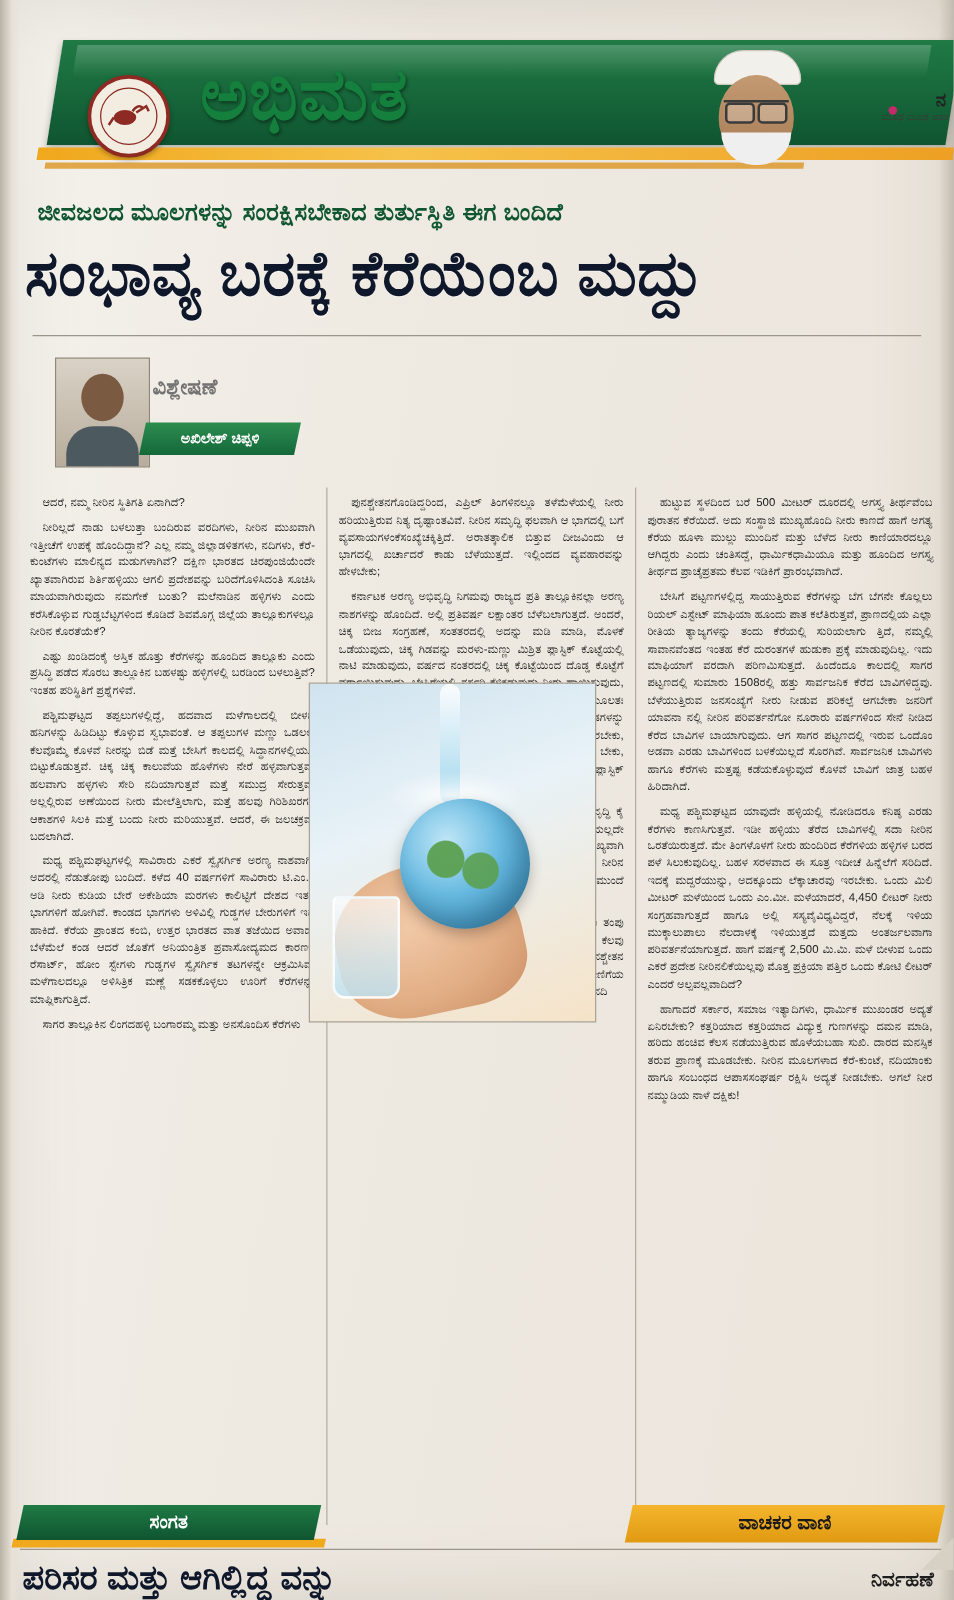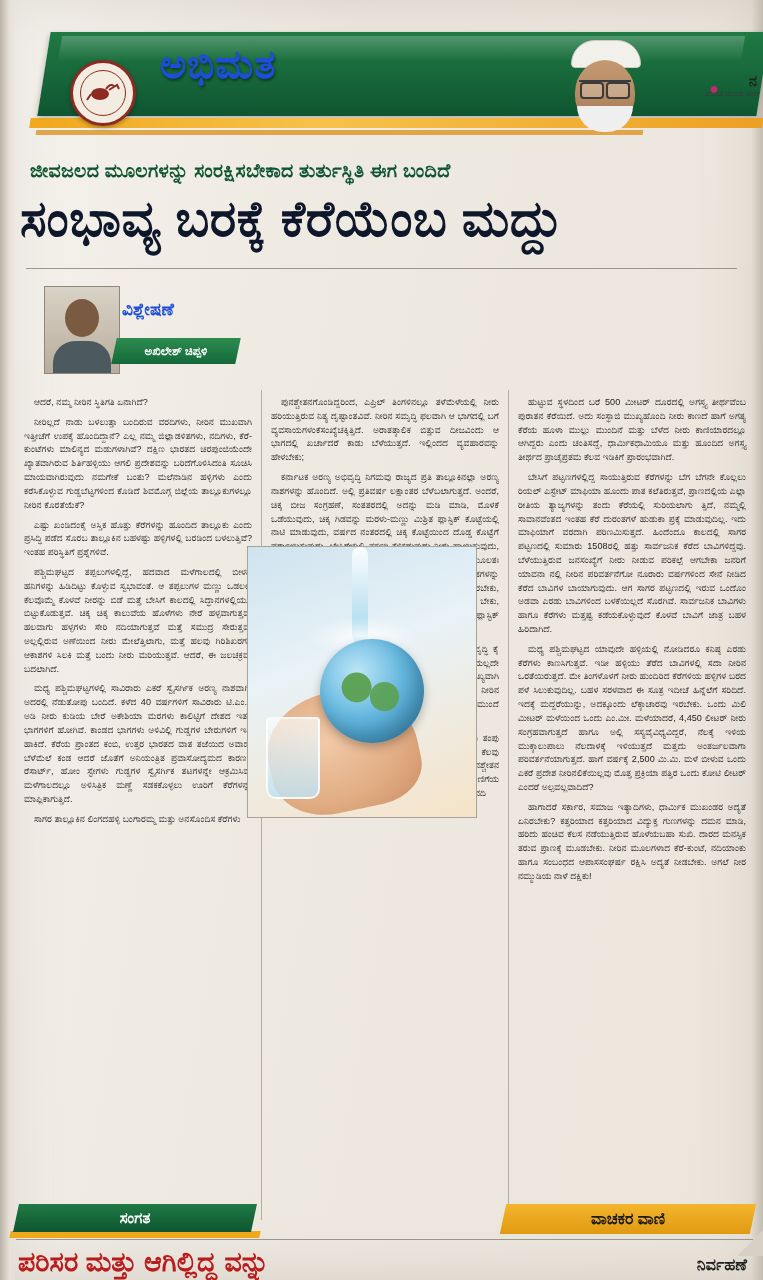--- a/index.html
+++ b/index.html
@@ -70,22 +70,22 @@
     left: 36px; right: 120px; top: 108px;
     height: 5px;
     background: #d98f15;
     transform: skewX(-9deg);
     opacity: .75;
   }
   .masthead-title {
     position: absolute;
     left: 160px;
     top: 20px;
-    color: #1d4ed8;
-    font-size: 40px;
+    color: #15803d;
+    font-size: 58px;
     font-weight: bold;
     letter-spacing: 1px;
     text-shadow: 1px 2px 3px rgba(0,0,0,0.45);
     font-family: "Liberation Sans", sans-serif;
   }
   .logo-circle {
     position: absolute;
     left: 70px;
     top: 38px;
     width: 60px;
@@ -224,21 +224,21 @@
   .author-photo .body {
     position: absolute; left: 8px; bottom: 0; width: 58px; height: 32px;
     border-radius: 22px 22px 0 0;
     background: #4c5a60;
   }
   .analysis-tag {
     position: absolute;
     left: 96px; top: 18px;
     font-size: 17px;
     font-weight: bold;
-    color: #1d4ed8;
+    color: #737373;
   }
   .author-ribbon {
     position: absolute;
     left: 88px; top: 56px;
     width: 124px; height: 26px;
     background: linear-gradient(180deg,#2c8c4f,#14693a);
     transform: skewX(-12deg);
   }
   .author-ribbon span {
     display: block;
@@ -388,21 +388,21 @@
     bottom: 40px;
     height: 1px;
     background: #9b968c;
   }
   .bottom-headline-left {
     position: absolute;
     left: 18px;
     bottom: 2px;
     font-size: 27px;
     font-weight: bold;
-    color: #b91c1c;
+    color: #0f172a;
   }
   .bottom-headline-right {
     position: absolute;
     right: 16px;
     bottom: 6px;
     font-size: 16px;
     font-weight: bold;
     color: #1d1d1d;
   }
   .corner-fold {

